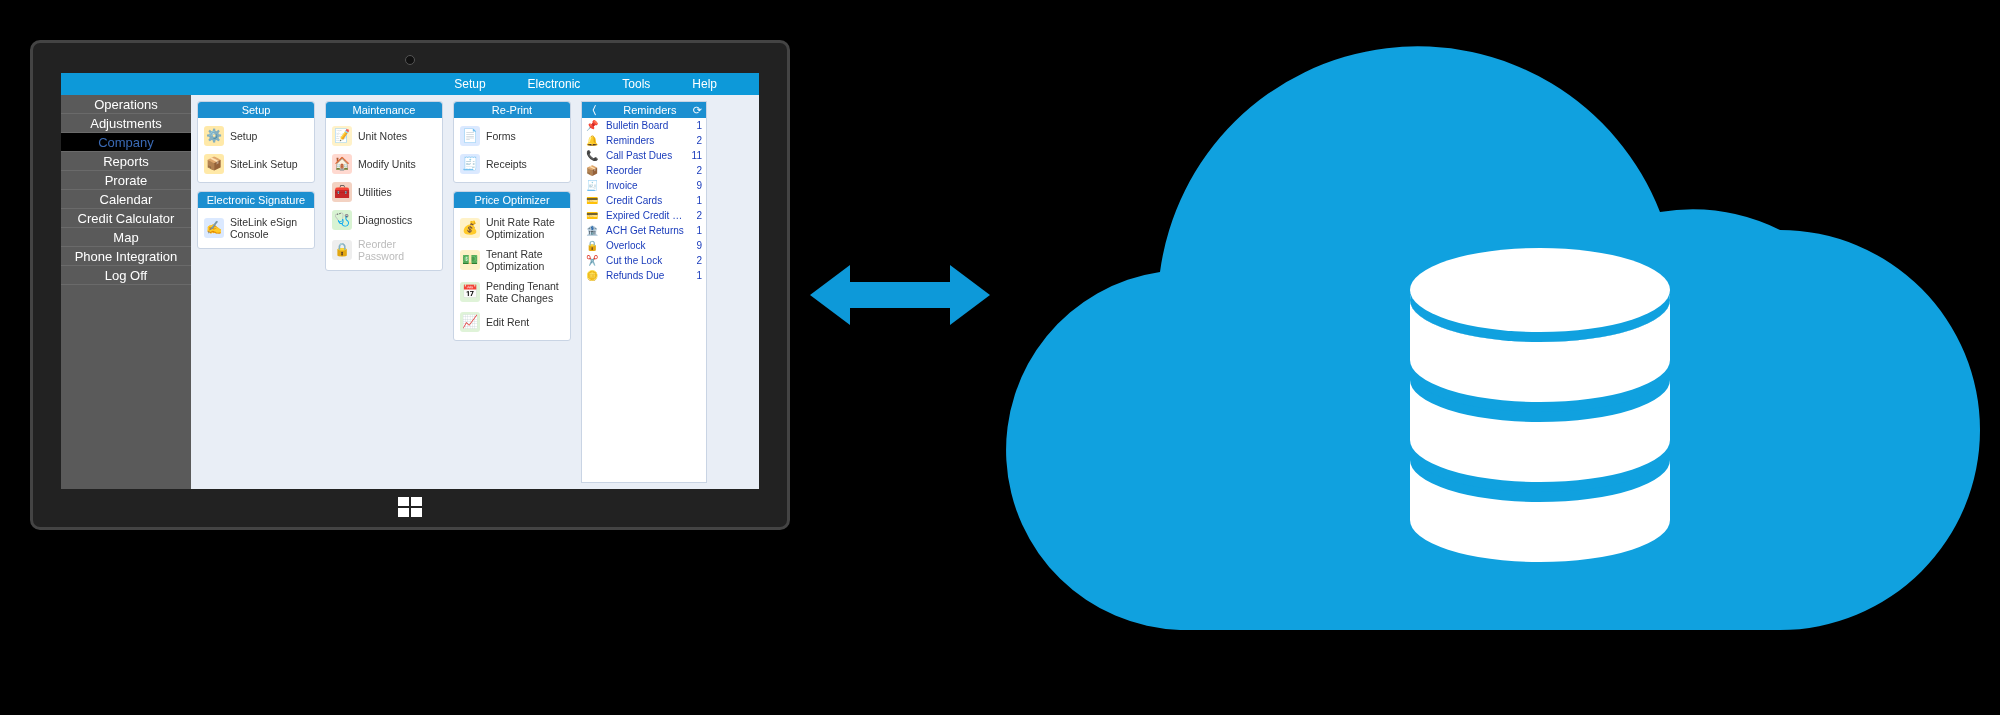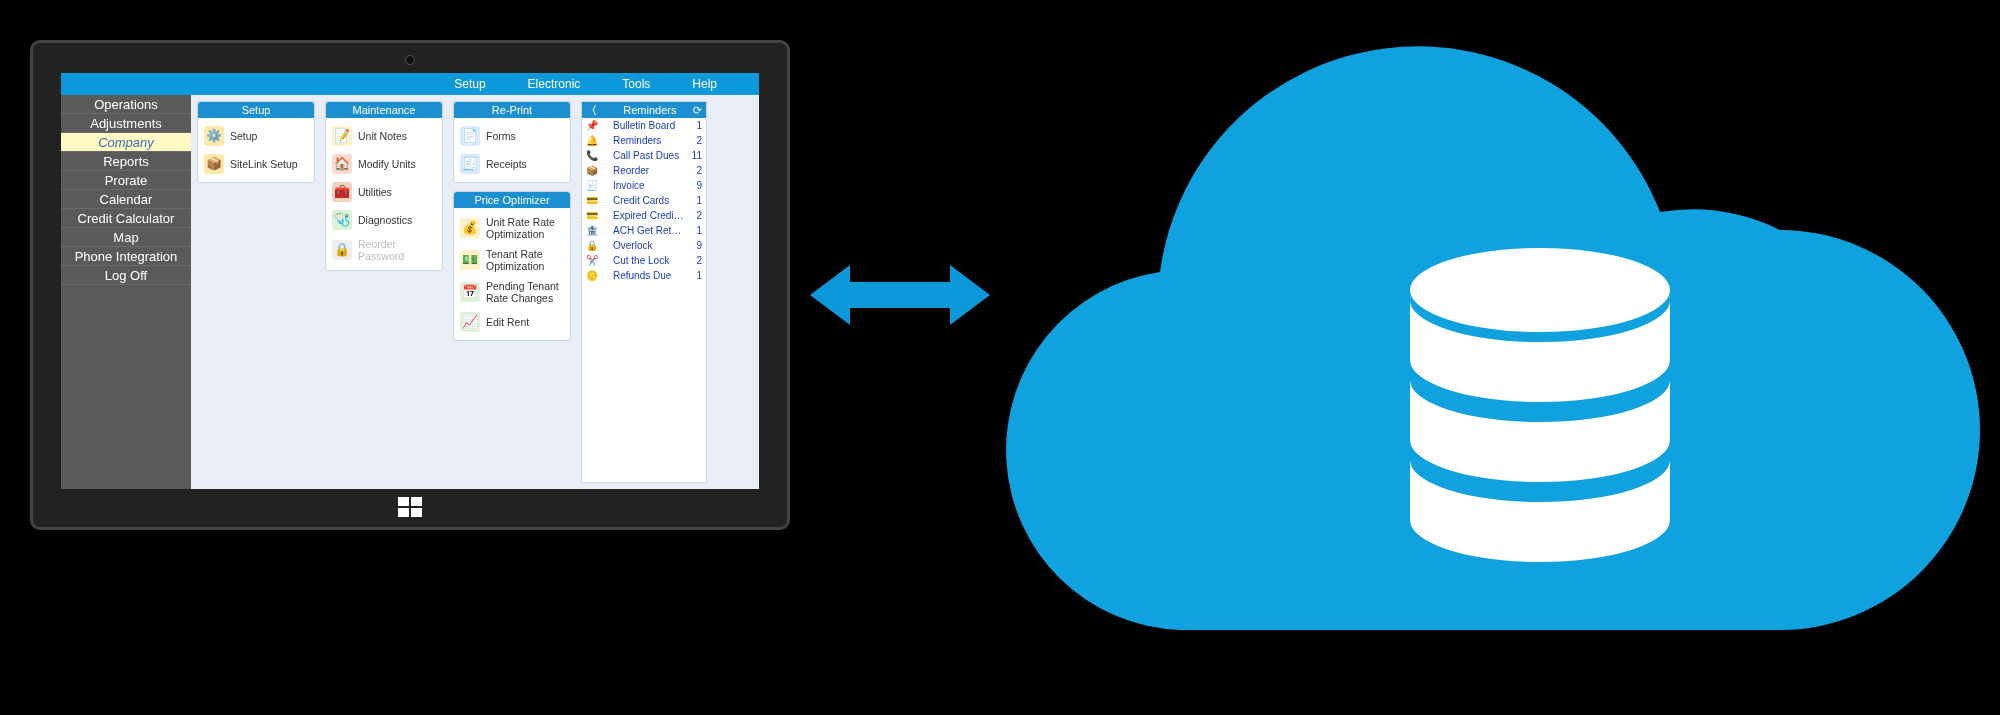--- a/index.html
+++ b/index.html
@@ -87,23 +87,22 @@
   }
   .sidebar .nav-item {
     height: 19px;
     line-height: 19px;
     text-align: center;
     font-size: 13px;
     cursor: pointer;
     border-bottom: 1px solid #6a6a6a;
   }
   .sidebar .nav-item.selected {
-    background: #fef9c3;
+    background: #000000;
     color: #3a6ab5;
-    font-style: italic;
   }
   
   .main {
     position: absolute;
     top: 22px;
     left: 130px;
     right: 0;
     bottom: 0;
     background: #e9eef6;
     display: flex;
@@ -168,21 +167,21 @@
   .rem-head .refresh { margin-left: auto; }
   .rem-row {
     display: flex;
     align-items: center;
     height: 15px;
     font-size: 10px;
     padding: 0 4px;
     cursor: pointer;
   }
   .rem-row .ric { width: 13px; text-align: center; font-size: 10px; }
-  .rem-row .rname { flex: 1; margin-left: 14px; color: #1a3cbb; white-space: nowrap; overflow: hidden; text-overflow: ellipsis; }
+  .rem-row .rname { flex: 1; margin-left: 7px; color: #1a3cbb; white-space: nowrap; overflow: hidden; text-overflow: ellipsis; }
   .rem-row .rval { width: 18px; text-align: right; color: #1a3cbb; }
 
   
   .sync-arrow {
     position: absolute;
     left: 810px;
     top: 260px;
     width: 180px;
     height: 70px;
   }
@@ -234,20 +233,29 @@
         <div class="panel">
           <div class="panel-head">Setup</div>
           <div class="panel-body">
             <div class="item">
               <span class="ic" style="background:#ffe9a8">⚙️</span>
               <span>Setup</span>
             </div>
             <div class="item">
               <span class="ic" style="background:#ffe9a8">📦</span>
               <span>SiteLink Setup</span>
+            </div>
+          </div>
+        </div>
+        <div class="panel">
+          <div class="panel-head">Electronic Signature</div>
+          <div class="panel-body">
+            <div class="item">
+              <span class="ic" style="background:#dbe9ff">✍️</span>
+              <span>SiteLink eSign Console</span>
             </div>
           </div>
         </div>
       </div>
 
       <div class="col">
         <div class="panel">
           <div class="panel-head">Maintenance</div>
           <div class="panel-body">
             <div class="item">

